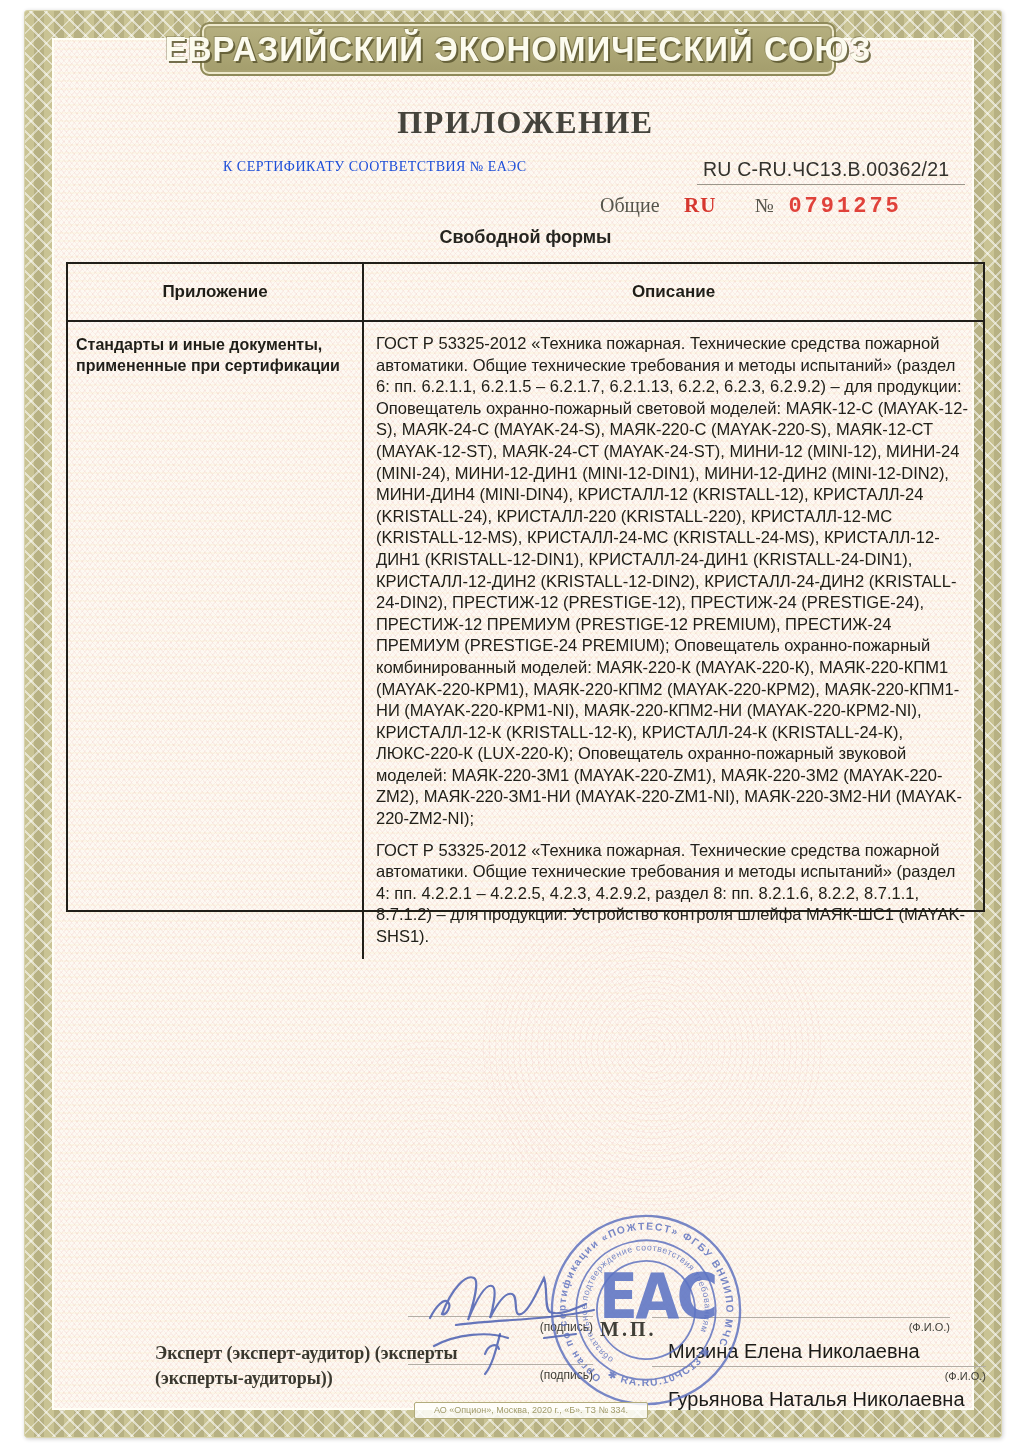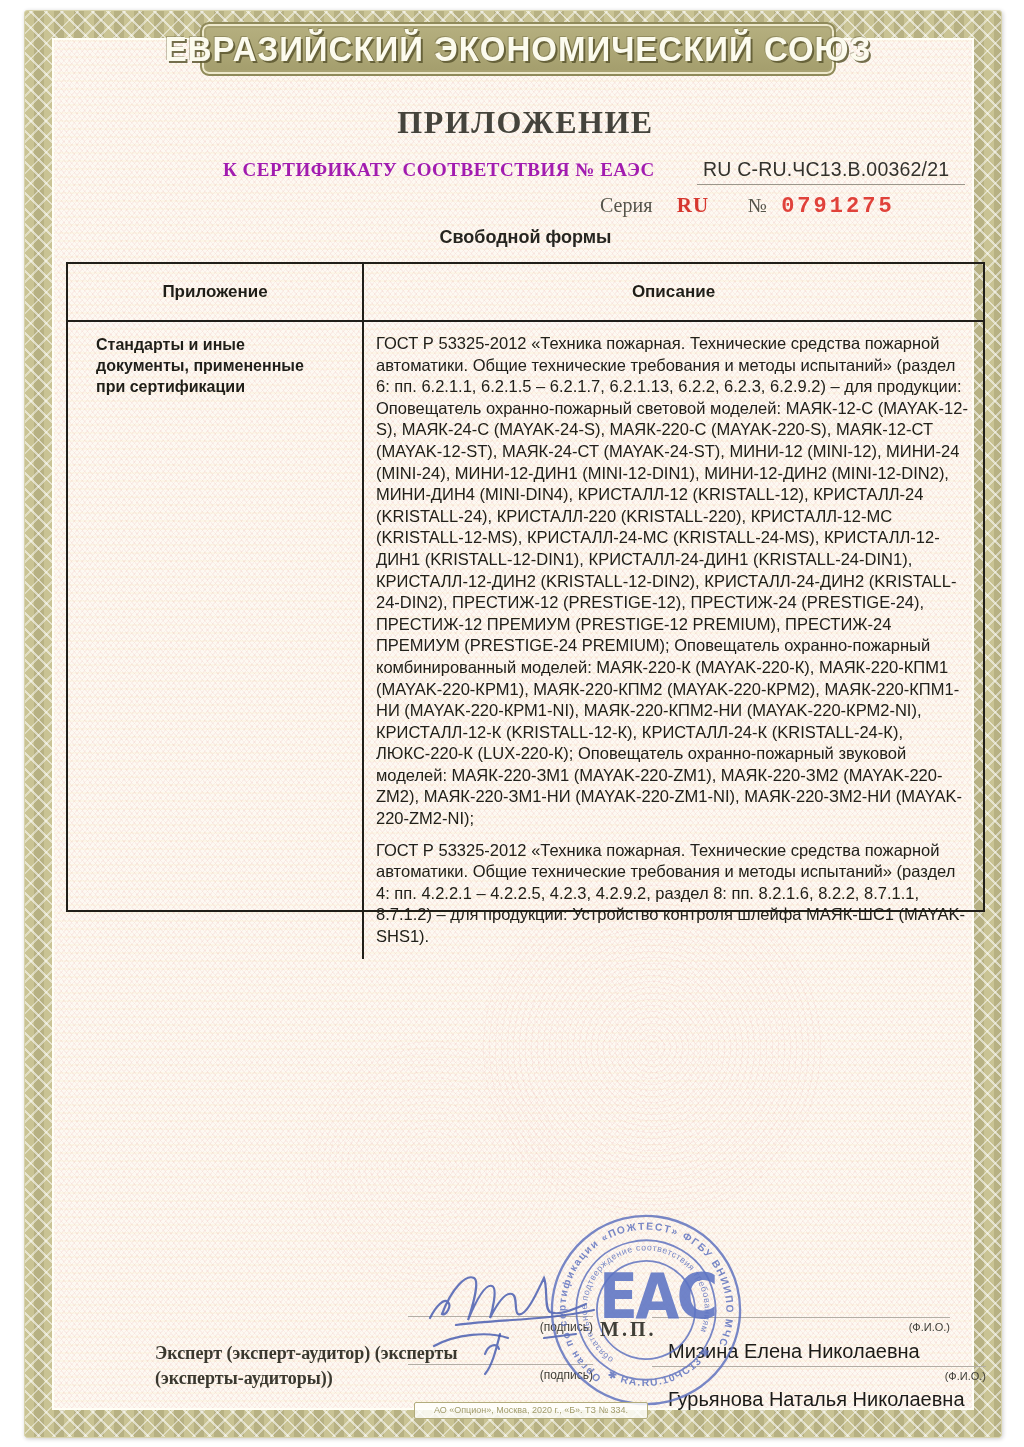--- a/index.html
+++ b/index.html
@@ -50,22 +50,22 @@
   }
 
   
   .doc-title{
     position:absolute;left:66px;top:104px;width:919px;text-align:center;
     font-family:"Liberation Serif",serif;font-weight:700;font-size:32px;
     letter-spacing:1.5px;color:#45443c;
   }
   .subtitle-label{
     position:absolute;left:223px;top:159px;
-    font-family:"Liberation Serif",serif;font-weight:700;font-size:19px;
-    letter-spacing:.5px;color:#a21caf;white-space:nowrap;
+    font-family:"Liberation Serif",serif;font-weight:400;font-size:14px;
+    letter-spacing:.5px;color:#1d4ed8;white-space:nowrap;
   }
   .cert-number{
     position:absolute;left:703px;top:158px;width:262px;
     font-family:"Liberation Sans",sans-serif;font-size:19.5px;color:#33322c;
     letter-spacing:.2px;white-space:nowrap;
   }
   .cert-number-line{position:absolute;left:697px;top:184px;width:268px;height:1px;background:#9b968c;}
   .series-row{position:absolute;left:600px;top:193px;white-space:nowrap;}
   .series-label{font-family:"Liberation Serif",serif;font-size:20px;color:#55544a;}
   .series-value{font-family:"Liberation Serif",serif;font-weight:700;font-size:21px;color:#d6372e;letter-spacing:1px;margin-left:20px;}
@@ -78,21 +78,21 @@
 
   
   .app-table{
     position:absolute;left:66px;top:262px;width:919px;height:650px;box-sizing:border-box;
     border:2px solid #211f19;
     display:grid;grid-template-columns:296px 1fr;grid-template-rows:58px 1fr;
   }
   .cell{box-sizing:border-box;}
   .th{display:flex;align-items:center;justify-content:center;font-weight:700;font-size:17px;color:#1f1e18;border-bottom:2px solid #211f19;}
   .col1{border-right:2px solid #211f19;}
-  .td-app{padding:12px 28px;font-weight:700;font-size:16px;line-height:21px;color:#1f1e18;}
+  .td-app{padding:12px 8px;font-weight:700;font-size:16px;line-height:21px;color:#1f1e18;}
   .td-desc{padding:11px 14px 11px 12px;font-size:16.5px;line-height:21.6px;color:#21201a;}
   .td-desc p{margin:0;}
   .td-desc p + p{margin-top:10px;}
 
   
   .sig-label{
     position:absolute;font-family:"Liberation Serif",serif;font-weight:700;
     font-size:18px;line-height:25px;color:#3a382f;
   }
   .lbl-head{left:155px;top:1288px;width:305px;}
@@ -155,21 +155,21 @@
 
   <div class="banner">
     <div class="banner-text">ЕВРАЗИЙСКИЙ ЭКОНОМИЧЕСКИЙ СОЮЗ</div>
   </div>
 
   <div class="doc-title">ПРИЛОЖЕНИЕ</div>
   <div class="subtitle-label">К СЕРТИФИКАТУ СООТВЕТСТВИЯ № ЕАЭС</div>
   <div class="cert-number">RU C-RU.ЧС13.В.00362/21</div>
   <div class="cert-number-line"></div>
   <div class="series-row">
-    <span class="series-label">Серия</span>
+    <span class="series-label">Общие</span>
     <span class="series-value">RU</span>
     <span class="number-sign">№</span>
     <span class="blank-number">0791275</span>
   </div>
   <div class="form-note">Свободной формы</div>
 
   <div class="app-table">
     <div class="cell th col1">Приложение</div>
     <div class="cell th">Описание</div>
     <div class="cell col1 td-app">Стандарты и иные документы, примененные при сертификации</div>

